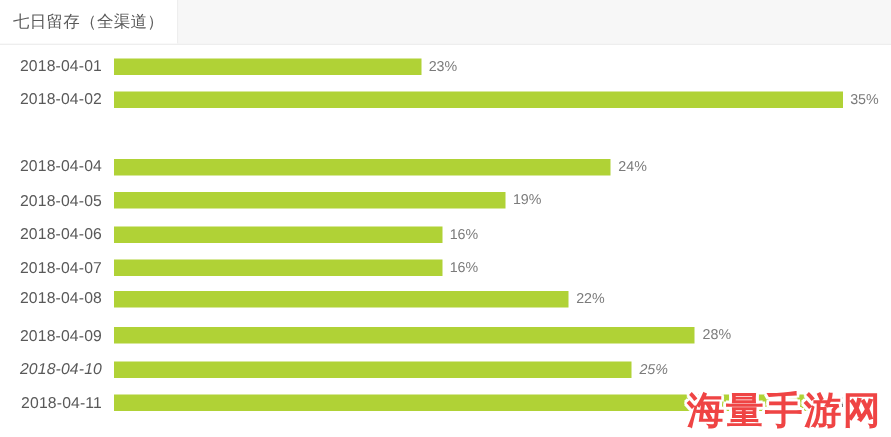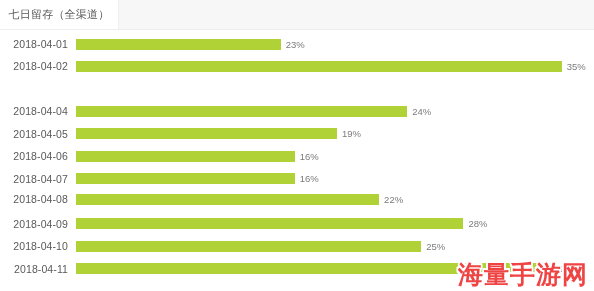--- a/index.html
+++ b/index.html
@@ -176,21 +176,21 @@
         <span class="bar-value">22%</span>
       </div>
     </div>
     <div class="row" style="top: 182.6px; padding-left: 28px;">
       <div class="cat-label">2018-04-09</div>
       <div class="bar-track">
         <div class="bar" style="width: 387.4px; background: rgb(176, 210, 54);"></div>
         <span class="bar-value">28%</span>
       </div>
     </div>
-    <div class="row" style="top: 205.05px;">
+    <div class="row" style="top: 205.05px; font-style: italic;">
       <div class="cat-label">2018-04-10</div>
       <div class="bar-track">
         <div class="bar" style="width: 345.25px; background: rgb(176, 210, 54);"></div>
         <span class="bar-value">25%</span>
       </div>
     </div>
     <div class="row" style="top: 227.5px;">
       <div class="cat-label">2018-04-11</div>
       <div class="bar-track">
         <div class="bar" style="width: 471.7px; background: rgb(176, 210, 54);"></div>

